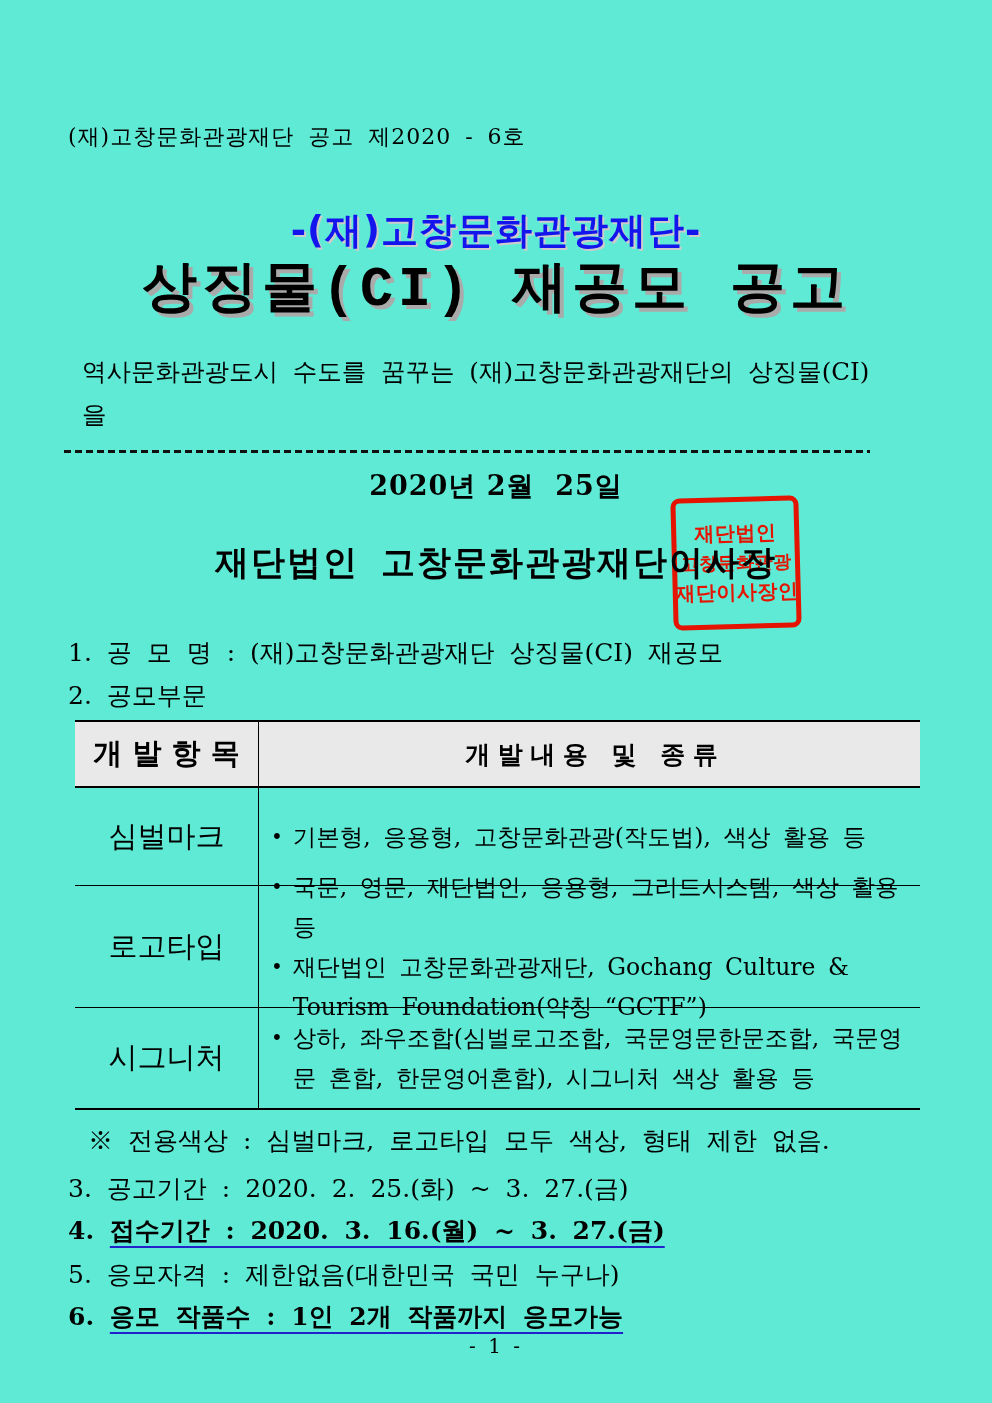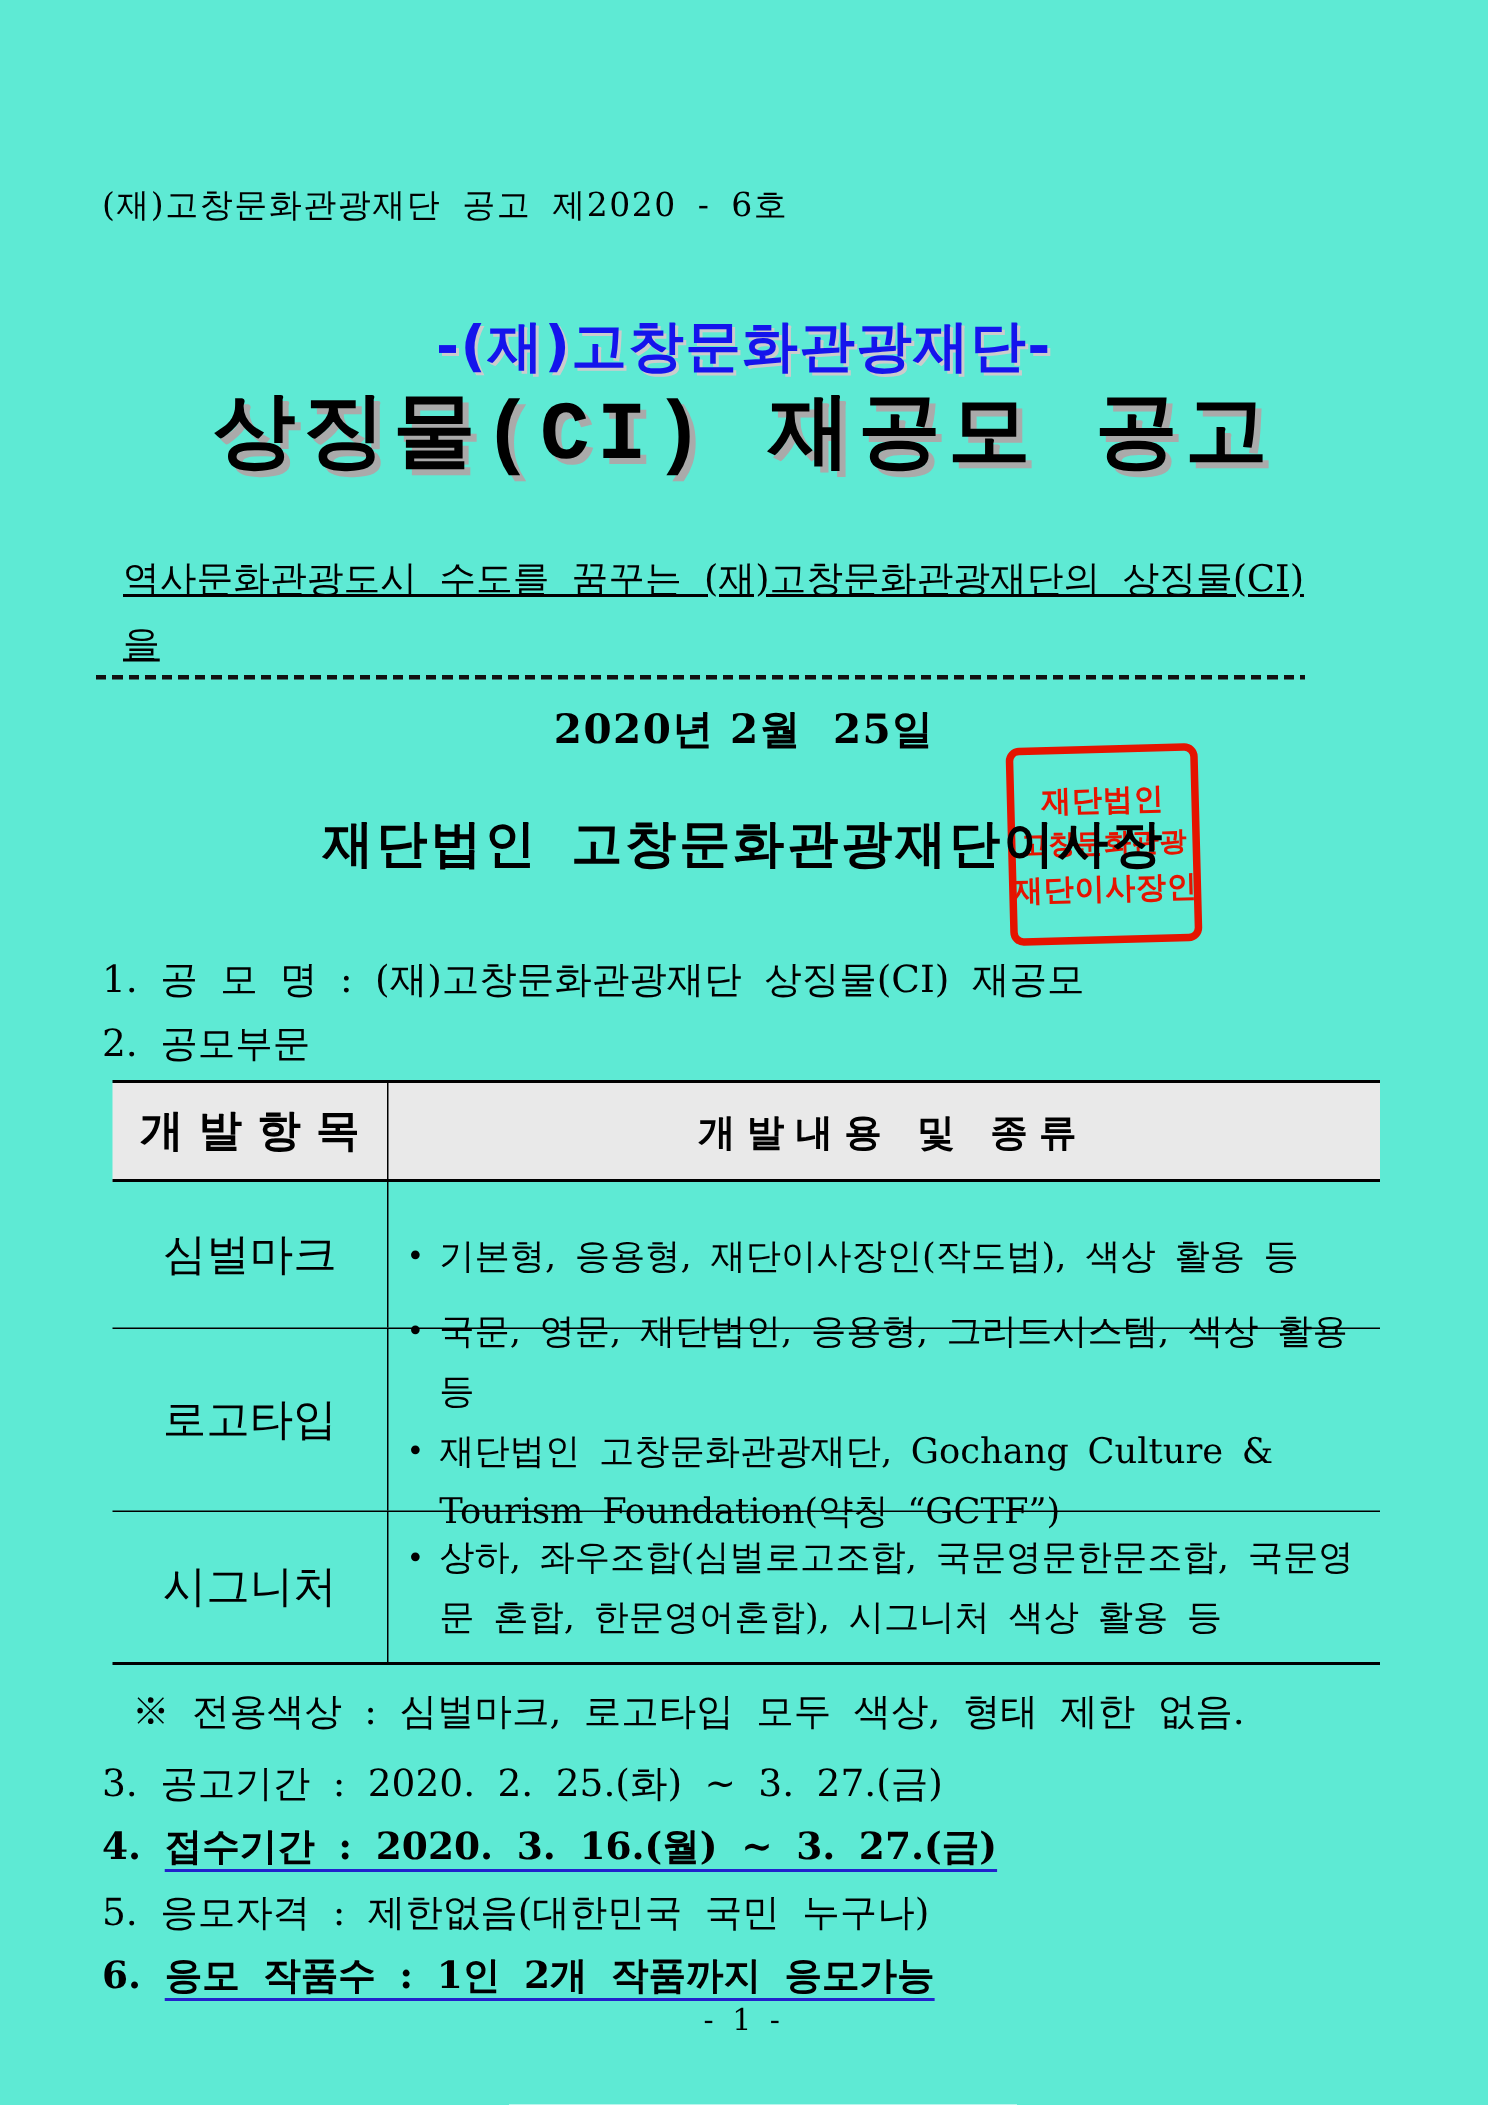--- a/index.html
+++ b/index.html
@@ -27,22 +27,22 @@
   .main-title{
     top:250px;left:0;width:100%;
     text-align:center;
     font-family:Liberation Mono, monospace;
     font-weight:bold;font-size:55px;letter-spacing:5px;
     color:#000;
     text-shadow:4px 4px 0 #aaaaaa;
     white-space:nowrap;
   }
   .intro{
-    top:364px;left:68px;width:810px;
-    font-size:24.5px;line-height:43px;word-spacing:7px;text-decoration:underline;
+    top:350px;left:68px;width:810px;
+    font-size:24.5px;line-height:43px;word-spacing:7px;
   }
   .intro .l1{padding-left:14px;}
   .dashes{
     top:450px;left:64px;width:806px;height:3px;
     background:repeating-linear-gradient(90deg,#111 0 7px,transparent 7px 11px);
   }
   .date-line{
     top:468px;left:0;width:100%;
     text-align:center;font-weight:bold;font-size:27px;
     white-space:pre;letter-spacing:1px;
@@ -160,21 +160,21 @@
     <div class="t-row t-head">
       <div class="t-col1 t-hcell1">개발항목</div>
       <div class="t-col2 t-hcell2">개발내용 및 종류</div>
     </div>
 
     <div class="t-row t-mid r1">
       <div class="t-col1">심벌마크</div>
       <div class="t-col2">
         <div class="bullet-line">
           <span class="bullet">•</span>
-          <span>기본형, 응용형, 재단이사장인(작도법), 색상 활용 등</span>
+          <span>기본형, 응용형, 고창문화관광(작도법), 색상 활용 등</span>
         </div>
       </div>
     </div>
 
     <div class="t-row t-mid r2">
       <div class="t-col1">로고타입</div>
       <div class="t-col2">
         <div class="bullet-line">
           <span class="bullet">•</span>
           <span>국문, 영문, 재단법인, 응용형, 그리드시스템, 색상 활용 등</span>

